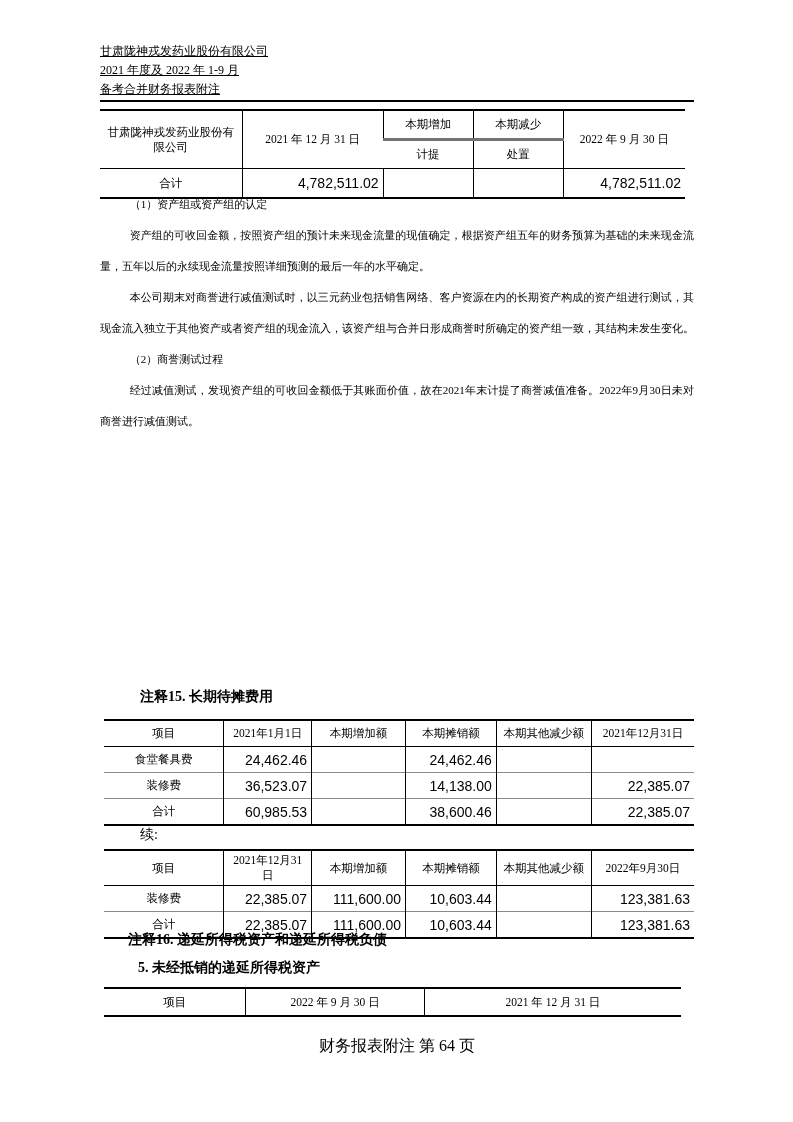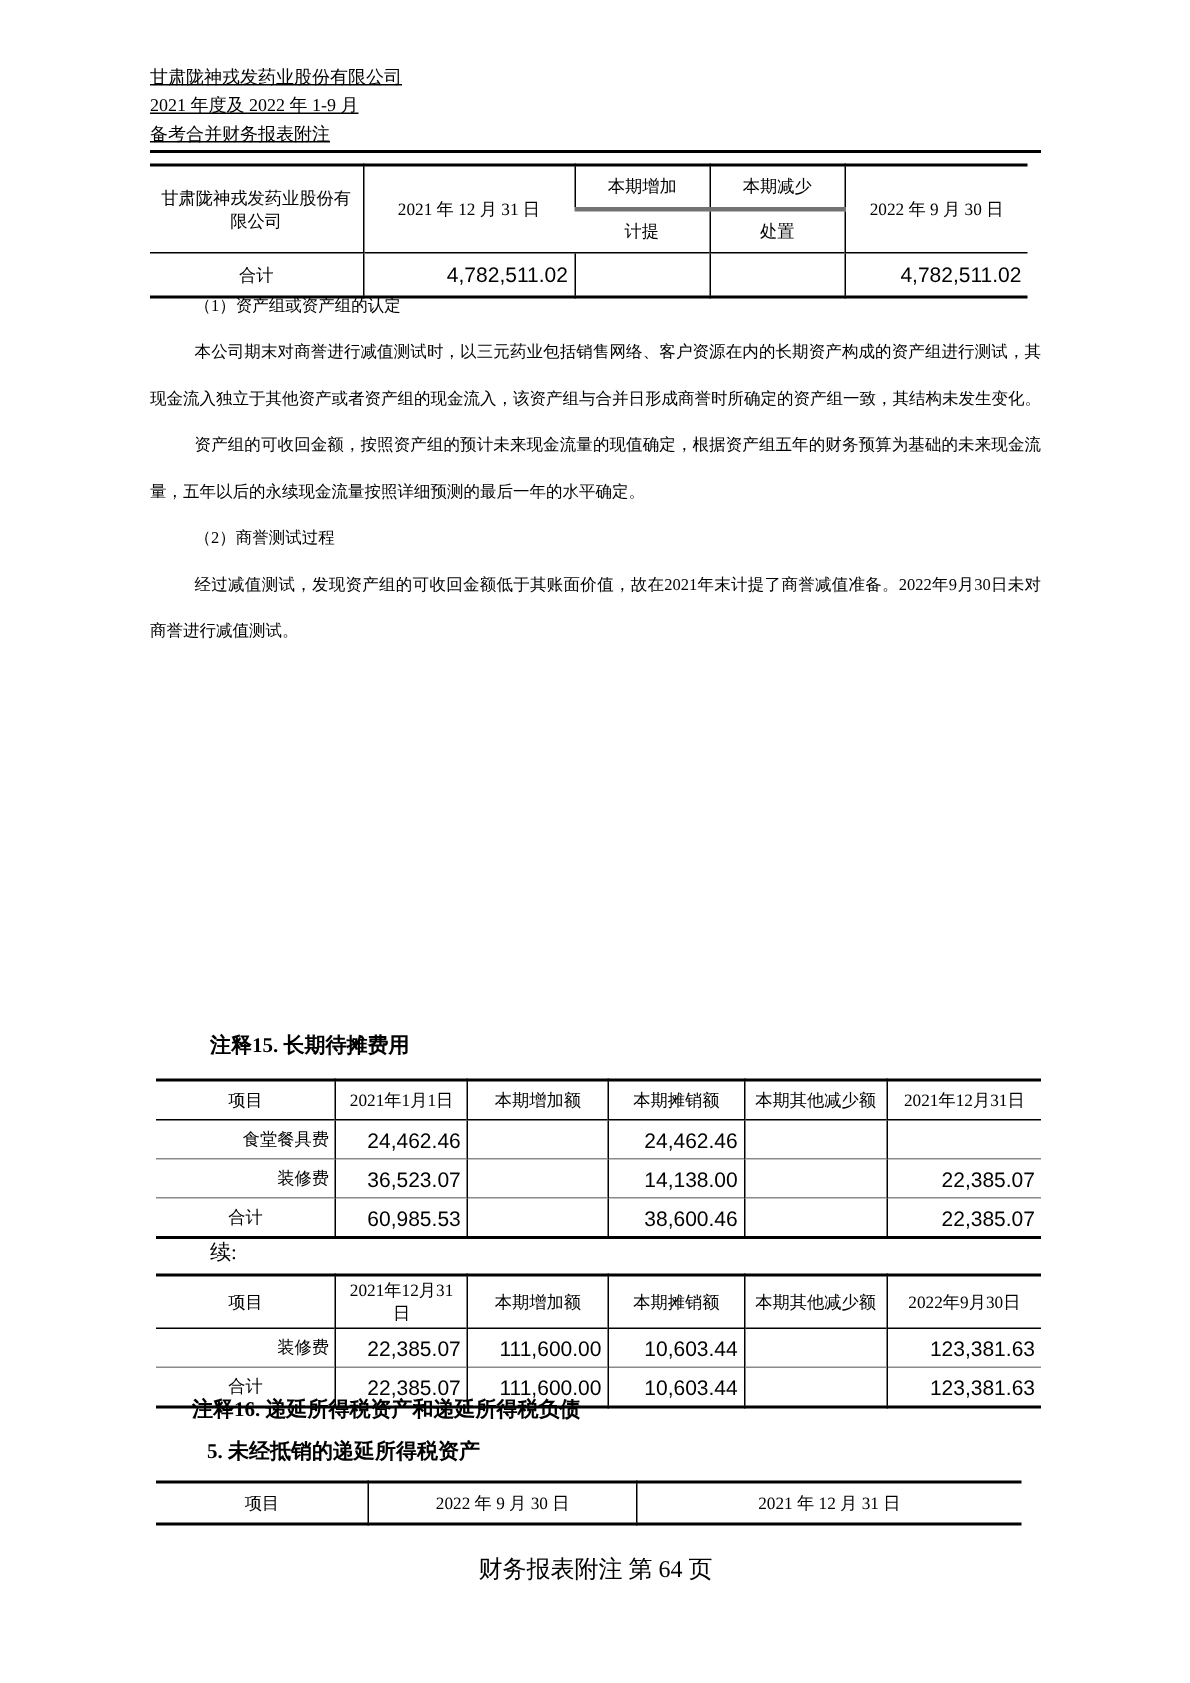--- a/index.html
+++ b/index.html
@@ -29,21 +29,21 @@
     border-top: 2.4px solid #000; border-bottom: 2.4px solid #000;
     font-size: 11.5px; position: absolute;
   }
   table.tbl th, table.tbl td {
     font-weight: normal; vertical-align: middle;
     padding: 2px 4px; overflow: hidden;
     border-left: 1.2px solid #000;
   }
   table.tbl th:first-child, table.tbl td:first-child { border-left: none; }
   .cen { text-align: center; }
-  .lab { text-align: right; padding-left: 3px; }
+  .lab { text-align: center; padding-left: 3px; }
   .num {
     text-align: right; padding-right: 5px;
     font-family: Liberation Sans, sans-serif;
     font-size: 14px;
   }
 
   
   #goodwill-table { left: 100px; top: 109px; width: 585px; }
   #goodwill-table tr.sub th { border-top: 3px solid #737373; }
   #goodwill-table tr.data td { border-top: 1.4px solid #000; height: 24px; }
@@ -121,22 +121,22 @@
         <td class="num">4,782,511.02</td>
         <td class="num"></td>
         <td class="num"></td>
         <td class="num">4,782,511.02</td>
       </tr>
     </tbody>
   </table>
 
   <div class="body-text">
     <div class="sec-title">（1）资产组或资产组的认定</div>
+    <p>资产组的可收回金额，按照资产组的预计未来现金流量的现值确定，根据资产组五年的财务预算为基础的未来现金流量，五年以后的永续现金流量按照详细预测的最后一年的水平确定。</p>
     <p>本公司期末对商誉进行减值测试时，以三元药业包括销售网络、客户资源在内的长期资产构成的资产组进行测试，其现金流入独立于其他资产或者资产组的现金流入，该资产组与合并日形成商誉时所确定的资产组一致，其结构未发生变化。</p>
-    <p>资产组的可收回金额，按照资产组的预计未来现金流量的现值确定，根据资产组五年的财务预算为基础的未来现金流量，五年以后的永续现金流量按照详细预测的最后一年的水平确定。</p>
     <div class="sec-title">（2）商誉测试过程</div>
     <p>经过减值测试，发现资产组的可收回金额低于其账面价值，故在2021年末计提了商誉减值准备。2022年9月30日未对商誉进行减值测试。</p>
   </div>
 
   <div class="note-heading" id="note15-heading">注释15. 长期待摊费用</div>
 
   <table class="tbl tbl-lt" id="lt-table-1">
     <colgroup>
       <col style="width:20.3%">
         <col style="width:14.9%">

